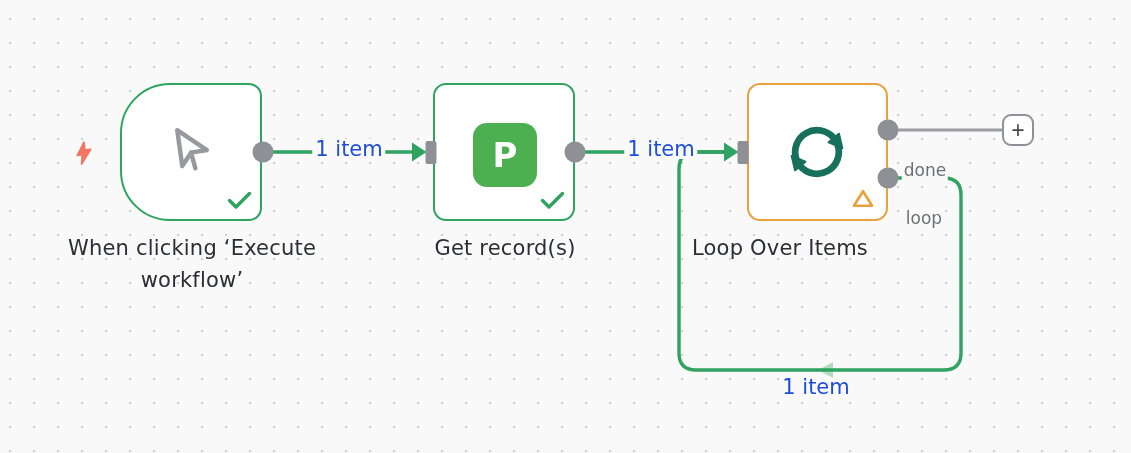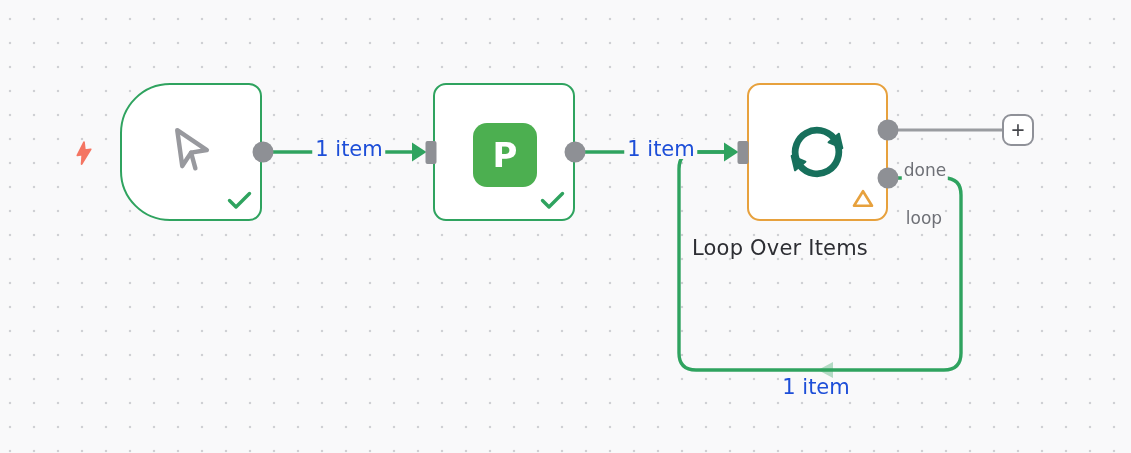--- a/index.html
+++ b/index.html
@@ -139,17 +139,19 @@
 
   <div class="faint-arrow"></div>
 
   <span class="wire-label wl-1">1 item</span>
   <span class="wire-label wl-2">1 item</span>
   <span class="wire-label wl-3">1 item</span>
 
   <span class="port-label pl-done">done</span>
   <span class="port-label pl-loop">loop</span>
 
+  <div class="node-title title-trigger">When clicking ‘Execute workflow’</div>
+  <div class="node-title title-postgres">Get record(s)</div>
   <div class="node-title title-loop">Loop Over Items</div>
 
   <button class="add-btn">+</button>
 
 </div>
 
 </body></html>

